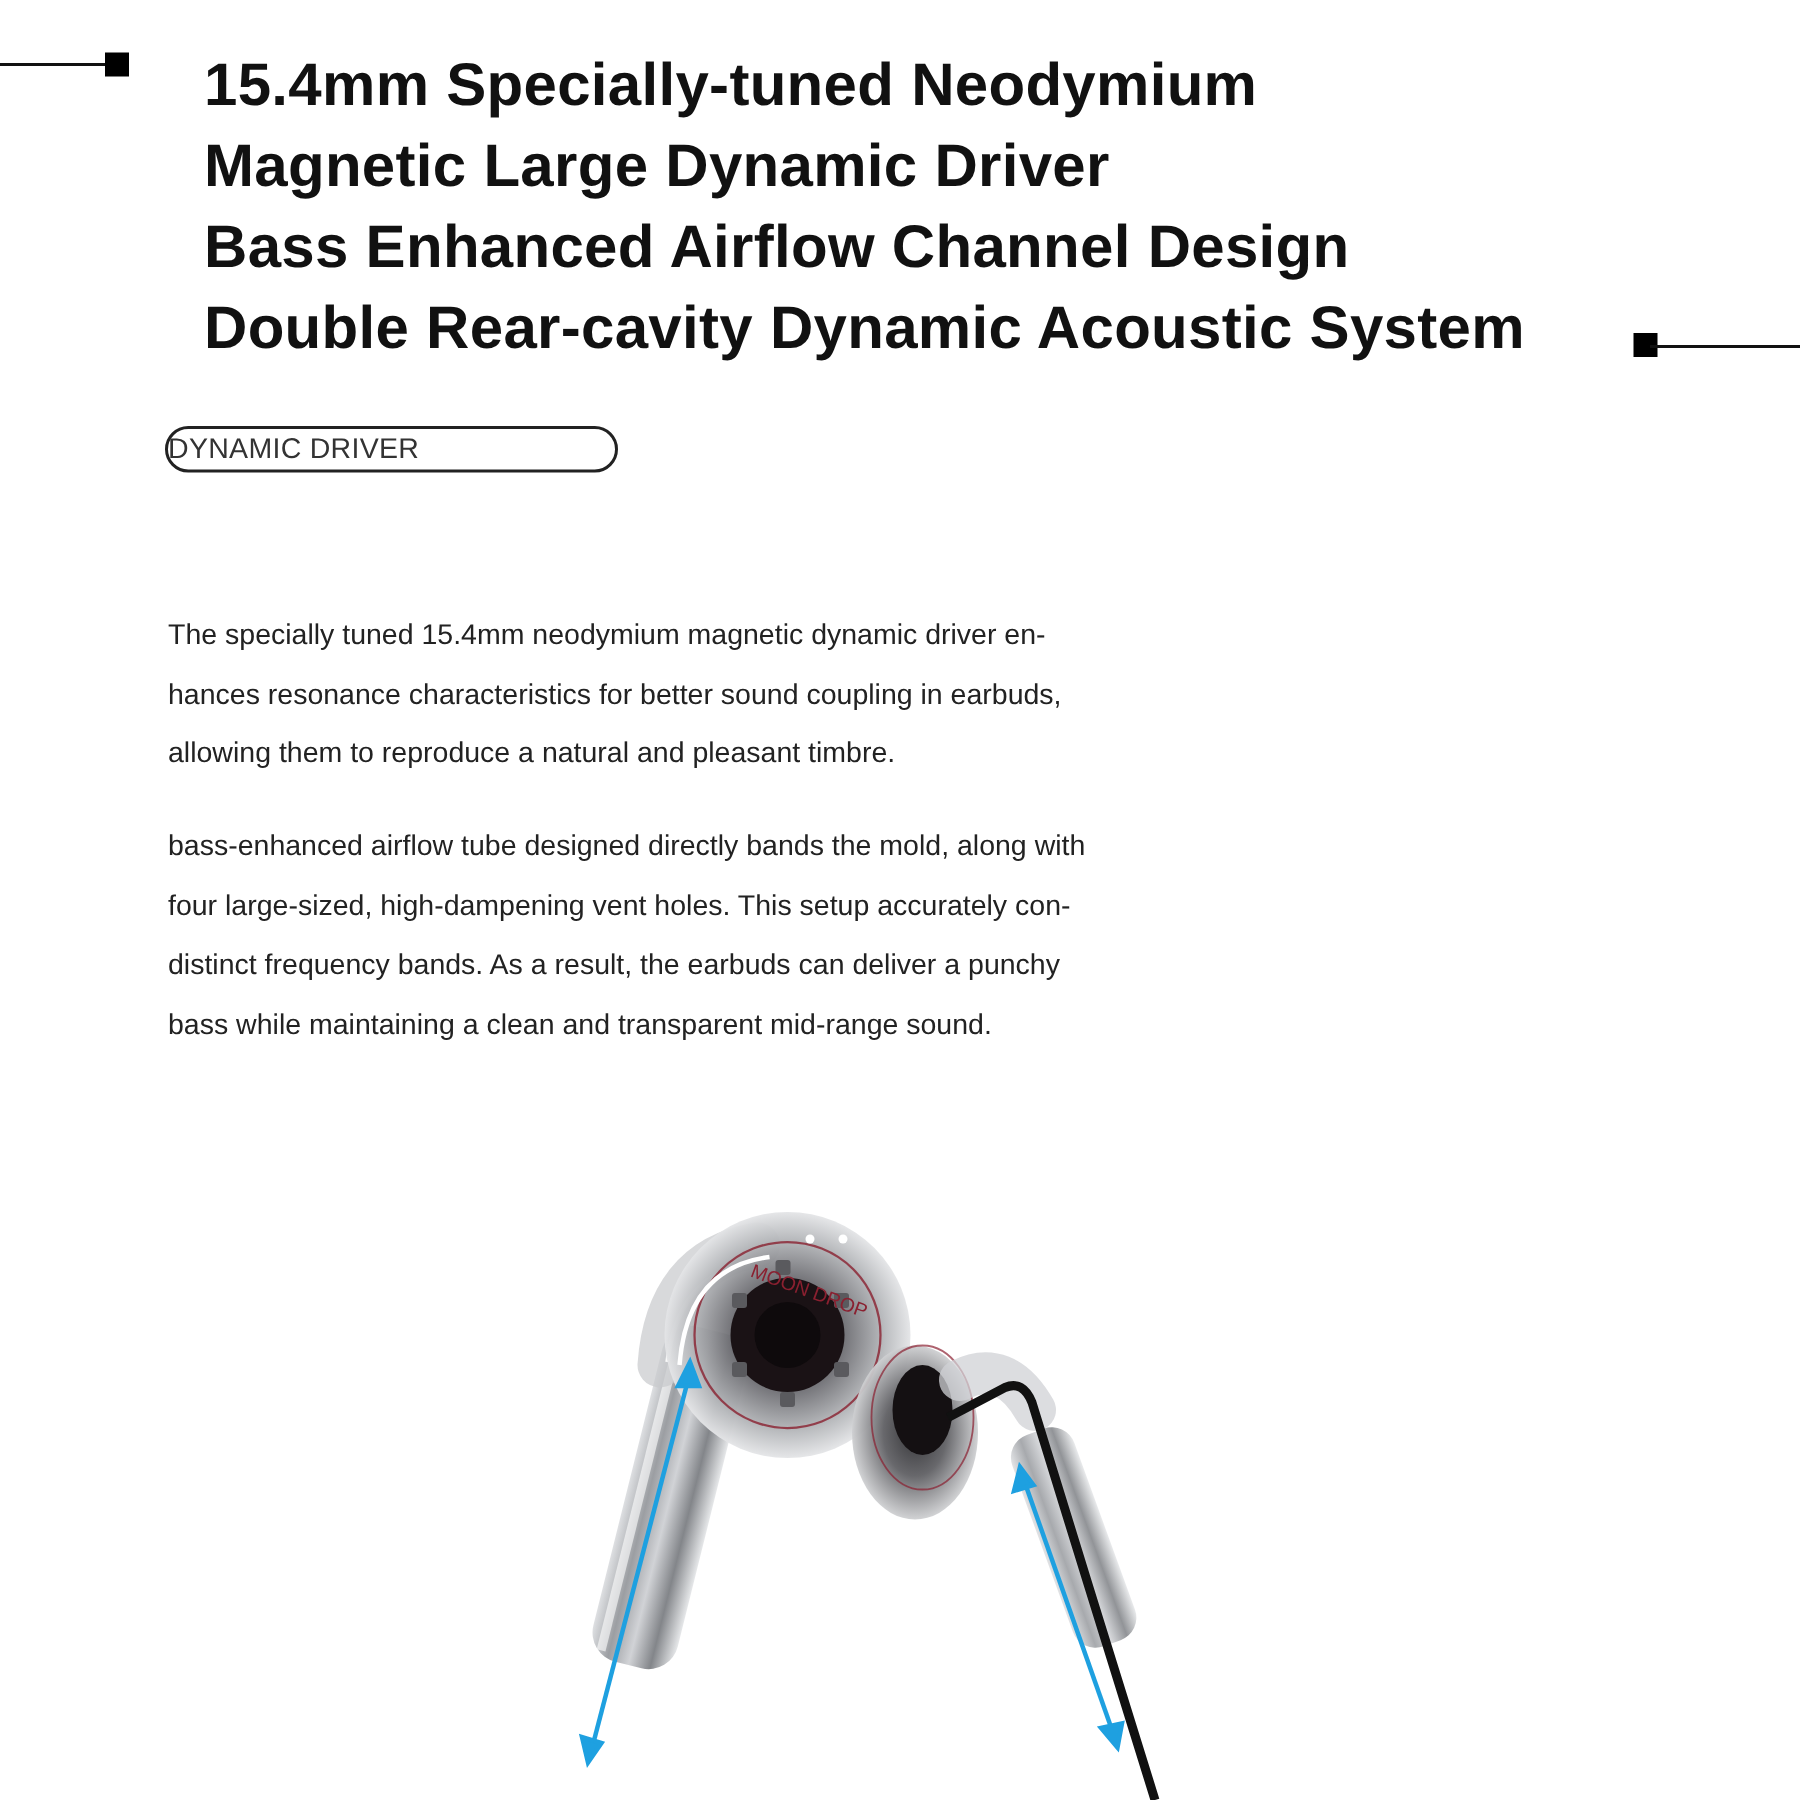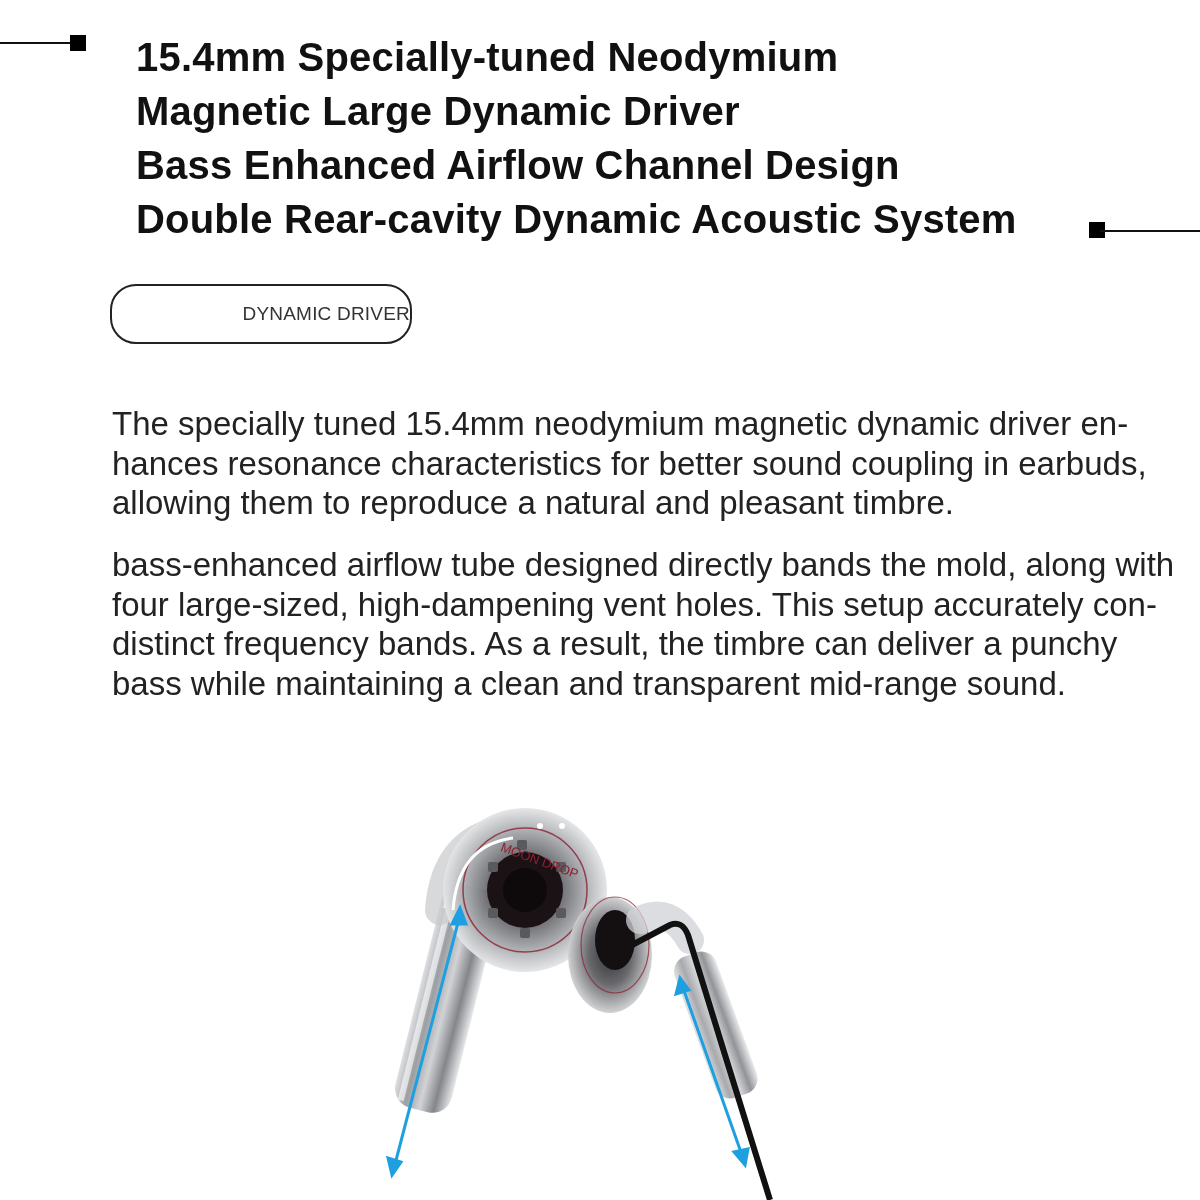--- a/index.html
+++ b/index.html
@@ -1,22 +1,22 @@
 <!DOCTYPE html>
 <html><head>
 <meta charset="utf-8">
 <style>
   html, body { margin: 0; padding: 0; background: #ffffff; }
   body { width: 1200px; height: 1200px; position: relative; overflow: hidden; font-family: "Liberation Sans", sans-serif; color: #111; }
   .deco-line { position: absolute; background: #111; height: 2px; }
   .deco-square { position: absolute; background: #000; width: 16px; height: 16px; }
   .headline { position: absolute; left: 120px; top: 14px; margin: 16px; font-size: 40px; font-weight: bold; line-height: 54px; color: #111; letter-spacing: 0.2px; }
   .headline div { white-space: nowrap; }
-  .pill { position: absolute; left: 110px; top: 284px; width: 302px; height: 60px; border: 2px solid #222; border-radius: 26px; box-sizing: border-box; display: flex; align-items: center; justify-content: flex-end; font-size: 19px; color: #333; letter-spacing: 0.2px; }
-  .body-text { position: absolute; left: 112px; width: 980px; margin: 0; font-size: 33px; line-height: 39.5px; color: #222; }
+  .pill { position: absolute; left: 110px; top: 284px; width: 302px; height: 31px; border: 2px solid #222; border-radius: 26px; box-sizing: border-box; display: flex; align-items: center; justify-content: flex-start; font-size: 19px; color: #333; letter-spacing: 0.2px; }
+  .body-text { position: absolute; left: 112px; width: 980px; margin: 0; font-size: 19px; line-height: 39.5px; color: #222; }
   .body-text div { white-space: nowrap; }
   #para1 { top: 404px; }
   #para2 { top: 545px; }
   .product { position: absolute; left: 370px; top: 800px; width: 420px; height: 400px; }
 </style>
 </head>
 <body>
 
 <div class="deco-line" style="left:0; top:42px; width:72px;"></div>
 <div class="deco-square" style="left:70px; top:35px;"></div>
@@ -36,21 +36,21 @@
 
 <div class="body-text" id="para1">
   <div>The specially tuned 15.4mm neodymium magnetic dynamic driver en-</div>
   <div>hances resonance characteristics for better sound coupling in earbuds,</div>
   <div>allowing them to reproduce a natural and pleasant timbre.</div>
 </div>
 
 <div class="body-text" id="para2">
   <div>bass-enhanced airflow tube designed directly bands the mold, along with</div>
   <div>four large-sized, high-dampening vent holes. This setup accurately con-</div>
-  <div>distinct frequency bands. As a result, the timbre can deliver a punchy</div>
+  <div>distinct frequency bands. As a result, the earbuds can deliver a punchy</div>
   <div>bass while maintaining a clean and transparent mid-range sound.</div>
 </div>
 
 <div class="product">
   <svg width="420" height="400" viewBox="0 0 420 400">
     <defs>
       <linearGradient id="stemGrad" x1="0" y1="0" x2="1" y2="0">
         <stop offset="0" stop-color="#d8dadd"></stop>
         <stop offset="0.25" stop-color="#8a8d92"></stop>
         <stop offset="0.5" stop-color="#c9cbcf"></stop>

